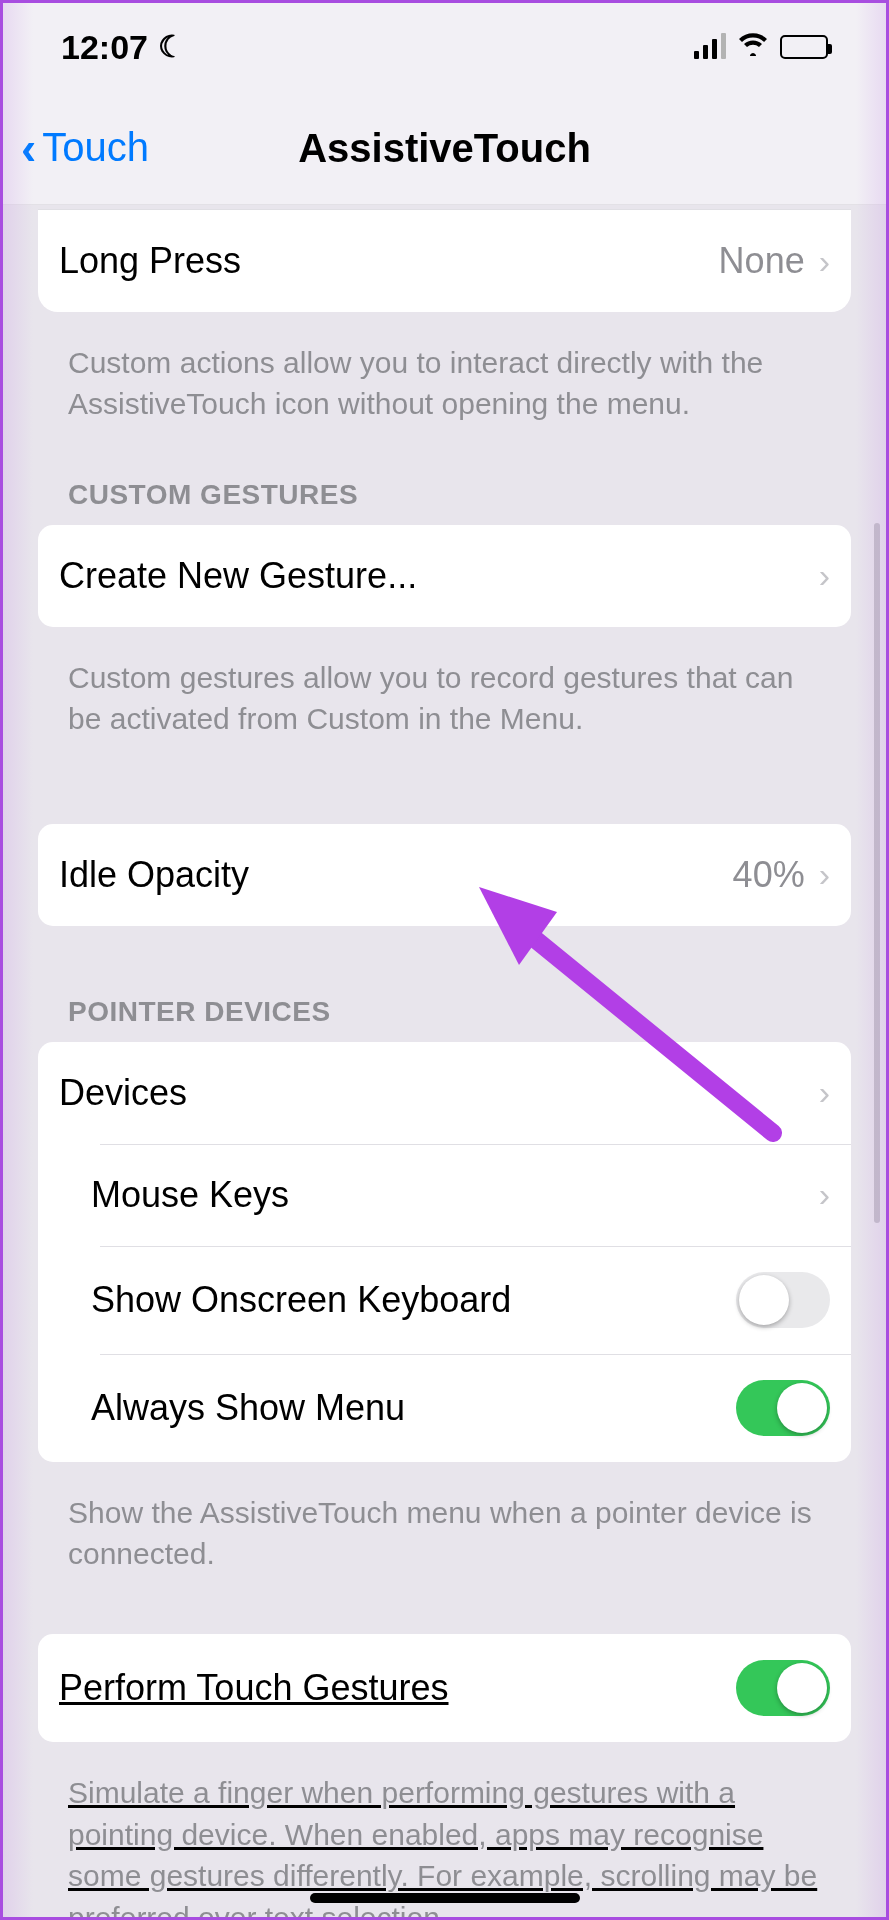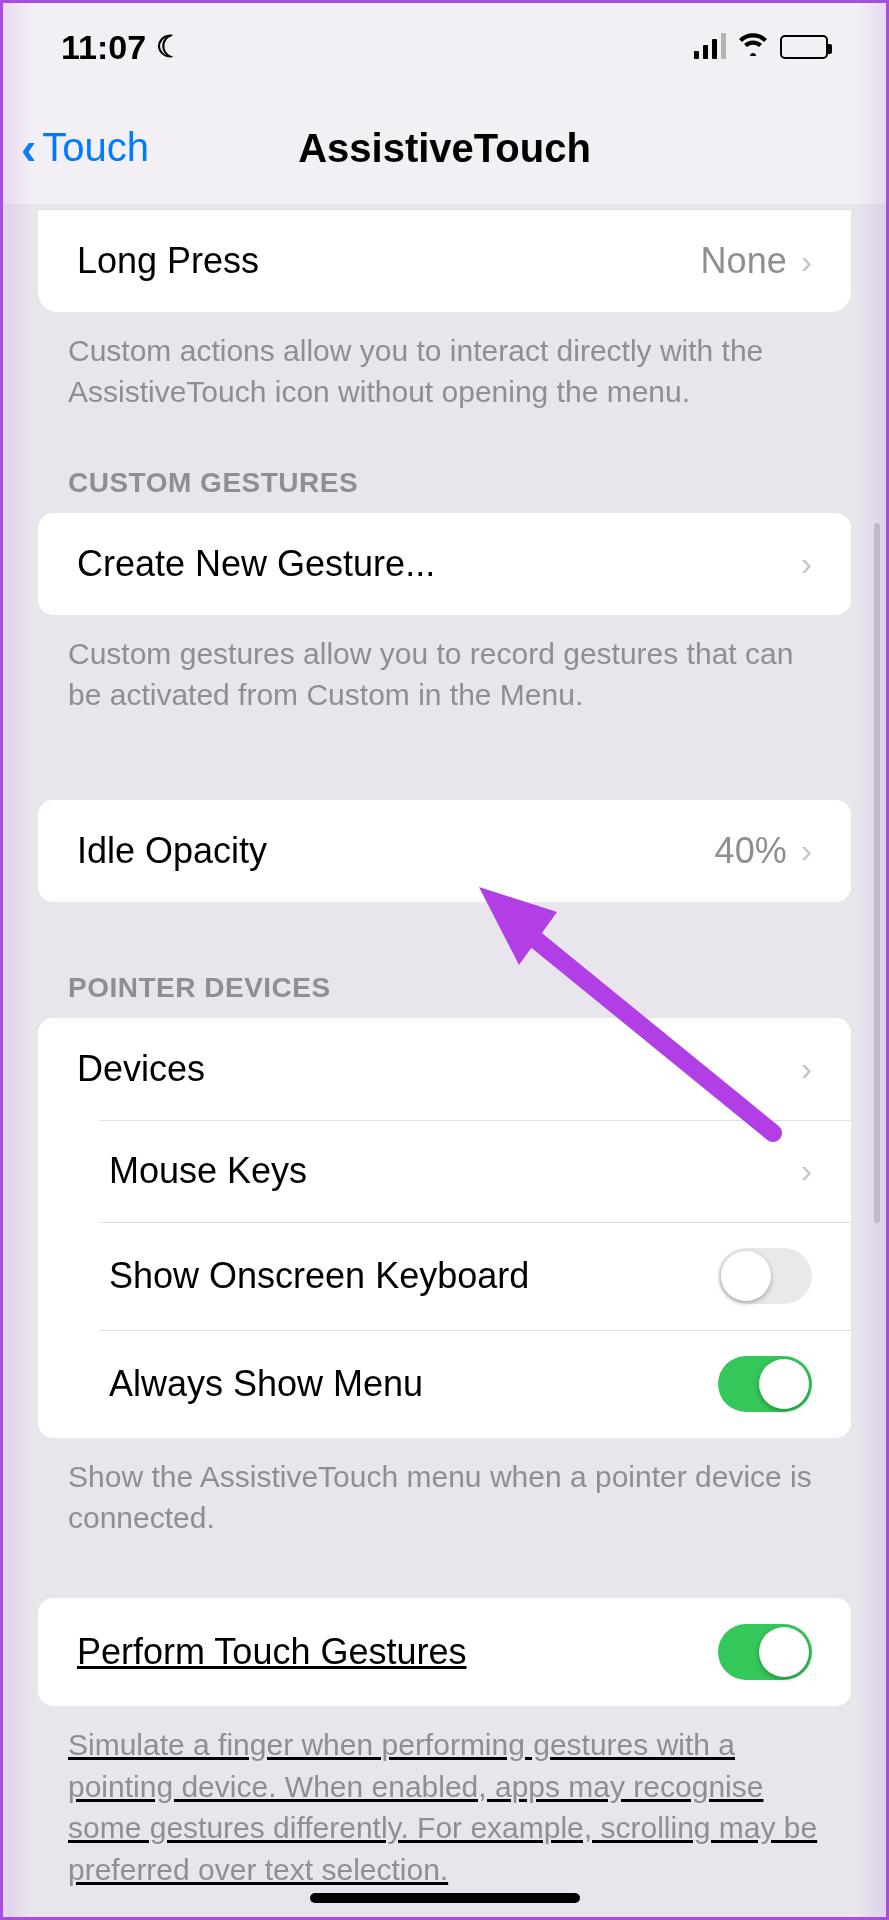--- a/index.html
+++ b/index.html
@@ -78,34 +78,35 @@
   .group-header {
     color: #8e8e93; font-size: 28px; letter-spacing: 0.5px;
     padding: 0 30px 14px 30px; text-transform: uppercase; font-weight: bold;
   }
   .group-header.first { padding-top: 26px; }
   .card {
     background: #fff; border-radius: 15px; overflow: hidden;
   }
   .row {
     display: flex; align-items: center; justify-content: space-between;
-    padding: 26px 39px; min-height: 102px;
+    padding: 26px 21px; min-height: 102px;
     cursor: pointer;
   }
   .row + .row { border-top: 1px solid #e0dfe4; margin-left: 0; }
   .card .row + .row { border-top: none; position: relative; margin-left: 32px; }
   .card .row + .row::before {
     content:""; position:absolute; left:30px; right:0; top:0; height:1px; background:#e0dfe4;
   }
   .row .label { color:#000; font-size: 36px; }
   .row .value { color:#8e8e93; font-size: 36px; display:flex; align-items:center; gap:14px; }
   .chev-right { color:#c5c5c9; font-size: 34px; }
   .footer-text {
     color:#8e8e93; font-size: 30px; line-height: 1.38;
     padding: 18px 30px 0 30px;
+    margin-top: 12px;
   }
 
   .first-group-clip {
     background:#fff; border-radius:0 0 20px 20px; overflow:hidden;
     border-top: 1px solid #e0dfe4;
   }
 
   
   .toggle {
     width: 94px; height: 56px; border-radius: 28px; position: relative;
@@ -139,21 +140,21 @@
 </style>
 </head>
 <body>
 
 <div class="device-frame">
   <div class="purple-strip-left"></div>
   <div class="purple-strip-right"></div>
 
   <div class="status-bar">
     <div class="status-left">
-      <span>11:07</span>
+      <span>12:07</span>
       <span class="moon">☾</span>
     </div>
     <div class="status-right">
       <span class="sig-bars">
           <span></span>
           <span></span>
           <span></span>
           <span></span>
         </span>
       <span class="wifi-icon">

